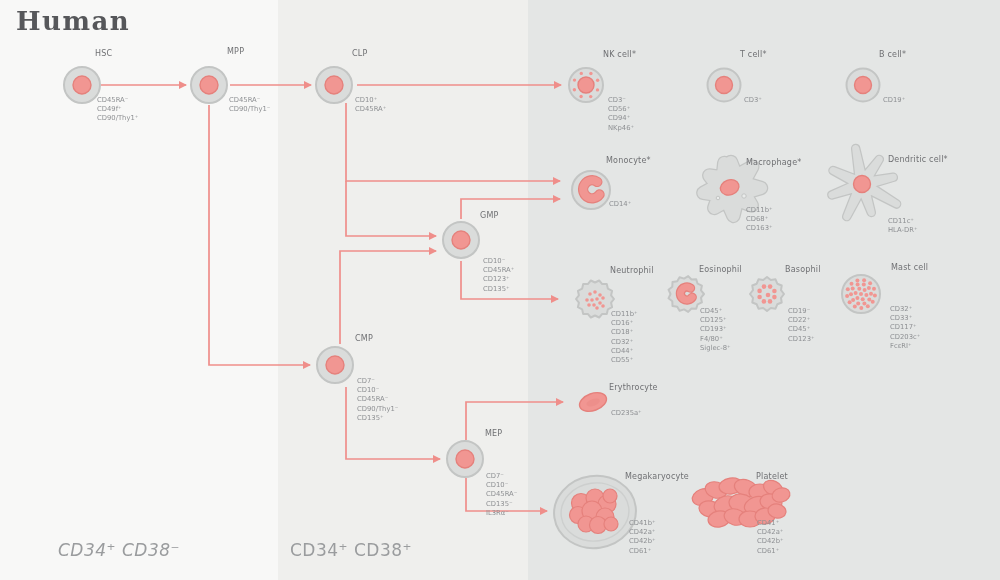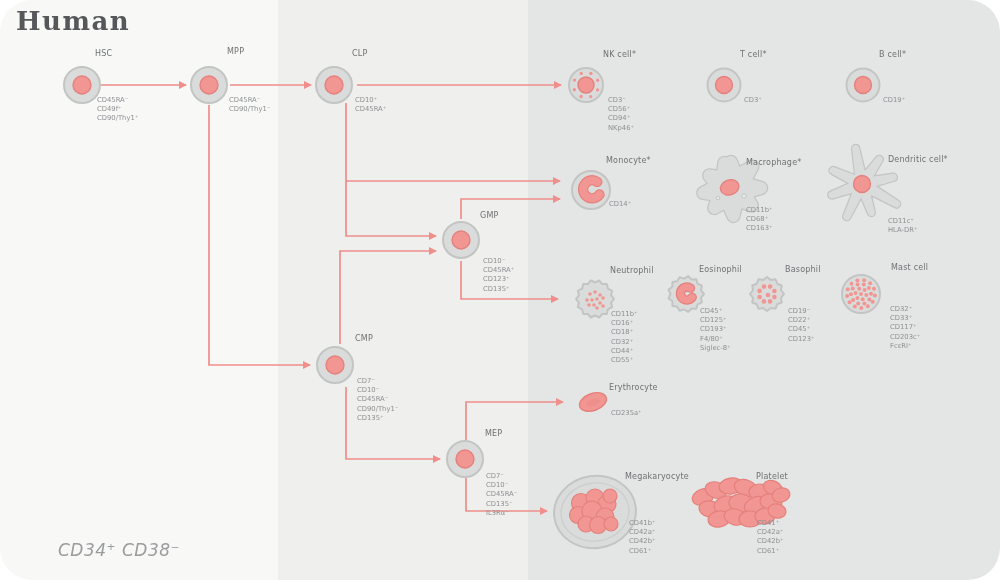--- a/index.html
+++ b/index.html
@@ -1,19 +1,18 @@
 <!DOCTYPE html>
 <html><head>
 <meta charset="utf-8">
 <style>
   html,body{margin:0;padding:0;background:#ffffff;}
   .stage{
     position:relative;width:1000px;height:580px;overflow:hidden;
     font-family:"DejaVu Sans","Liberation Sans",sans-serif;
-    border-radius:32px;
   }
   .zone{position:absolute;top:0;bottom:0;}
   .zone-left{left:0;width:278px;}
   .zone-mid{left:278px;width:250px;}
   .zone-right{left:528px;width:472px;}
   .title{
     position:absolute;left:16px;top:6px;margin:0;
     font-family:"DejaVu Serif","Liberation Serif",serif;
     font-size:26px;font-weight:600;letter-spacing:1.5px;
     color:var(--title-color,#56575a);
@@ -308,13 +307,14 @@
         <ellipse cx="777" cy="511" rx="9" ry="7" transform="rotate(10 777 511)" fill="#f19692" stroke="#e5817c" stroke-width="1.2"></ellipse>
       </g>
       <text x="756" y="473" class="cell-name">Platelet</text>
       <text x="757" y="520" class="cell-marker">CD41⁺</text>
       <text x="757" y="529.3" class="cell-marker">CD42a⁺</text>
       <text x="757" y="538.6" class="cell-marker">CD42b⁺</text>
       <text x="757" y="547.9" class="cell-marker">CD61⁺</text>
     </svg>
 
   <div class="zone-label zone-label-left">CD34⁺ CD38⁻</div>
+  <div class="zone-label zone-label-mid">CD34⁺ CD38⁺</div>
 </div>
 
 </body></html>

